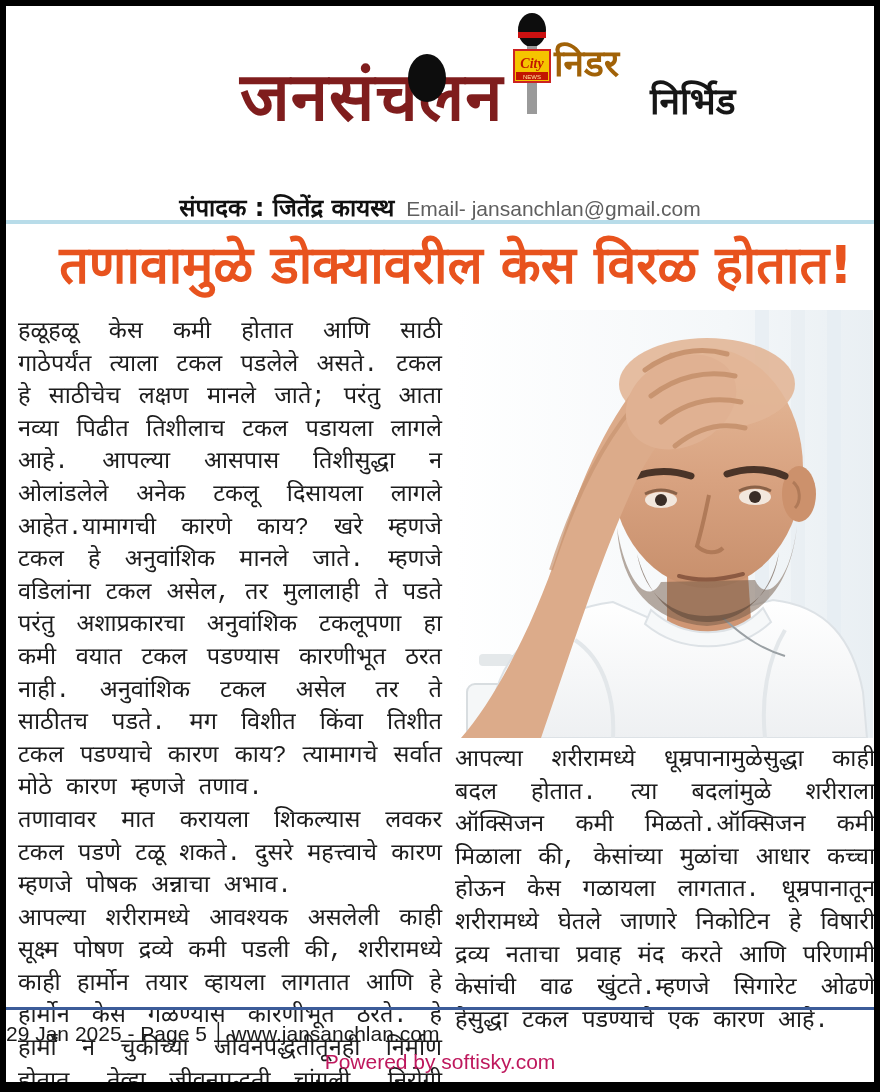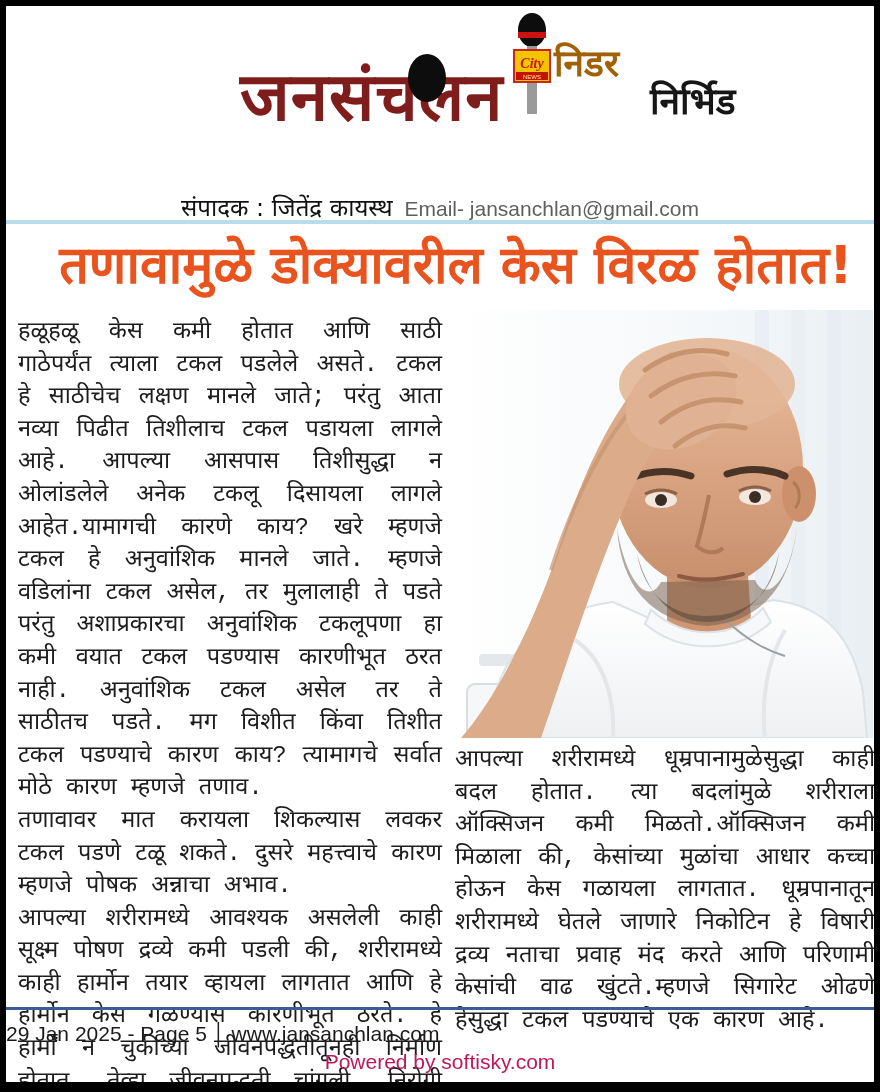--- a/index.html
+++ b/index.html
@@ -51,21 +51,21 @@
     position: absolute; left: 398px; top: 142px; width: 270px;
     font-size: 26px; font-weight: bold; color: #2e2e2e;
     font-family: "DejaVu Sans", sans-serif;
     white-space: nowrap;
   }
   .editor-row {
     position: absolute; left: 0; top: 184px; width: 100%;
     display: flex; justify-content: center; align-items: baseline; gap: 12px;
   }
   .editor-name {
-    font-size: 24px; font-weight: normal; color: #111;
+    font-size: 24px; font-weight: bold; color: #111;
     font-family: "DejaVu Sans", sans-serif;
   }
   .editor-email { font-size: 21px; color: #5f5f5f; }
 
   .divider-light {
     position: absolute; left: 0; top: 214px; width: 100%; height: 4px;
     background: #B8DCE9;
   }
 
   

